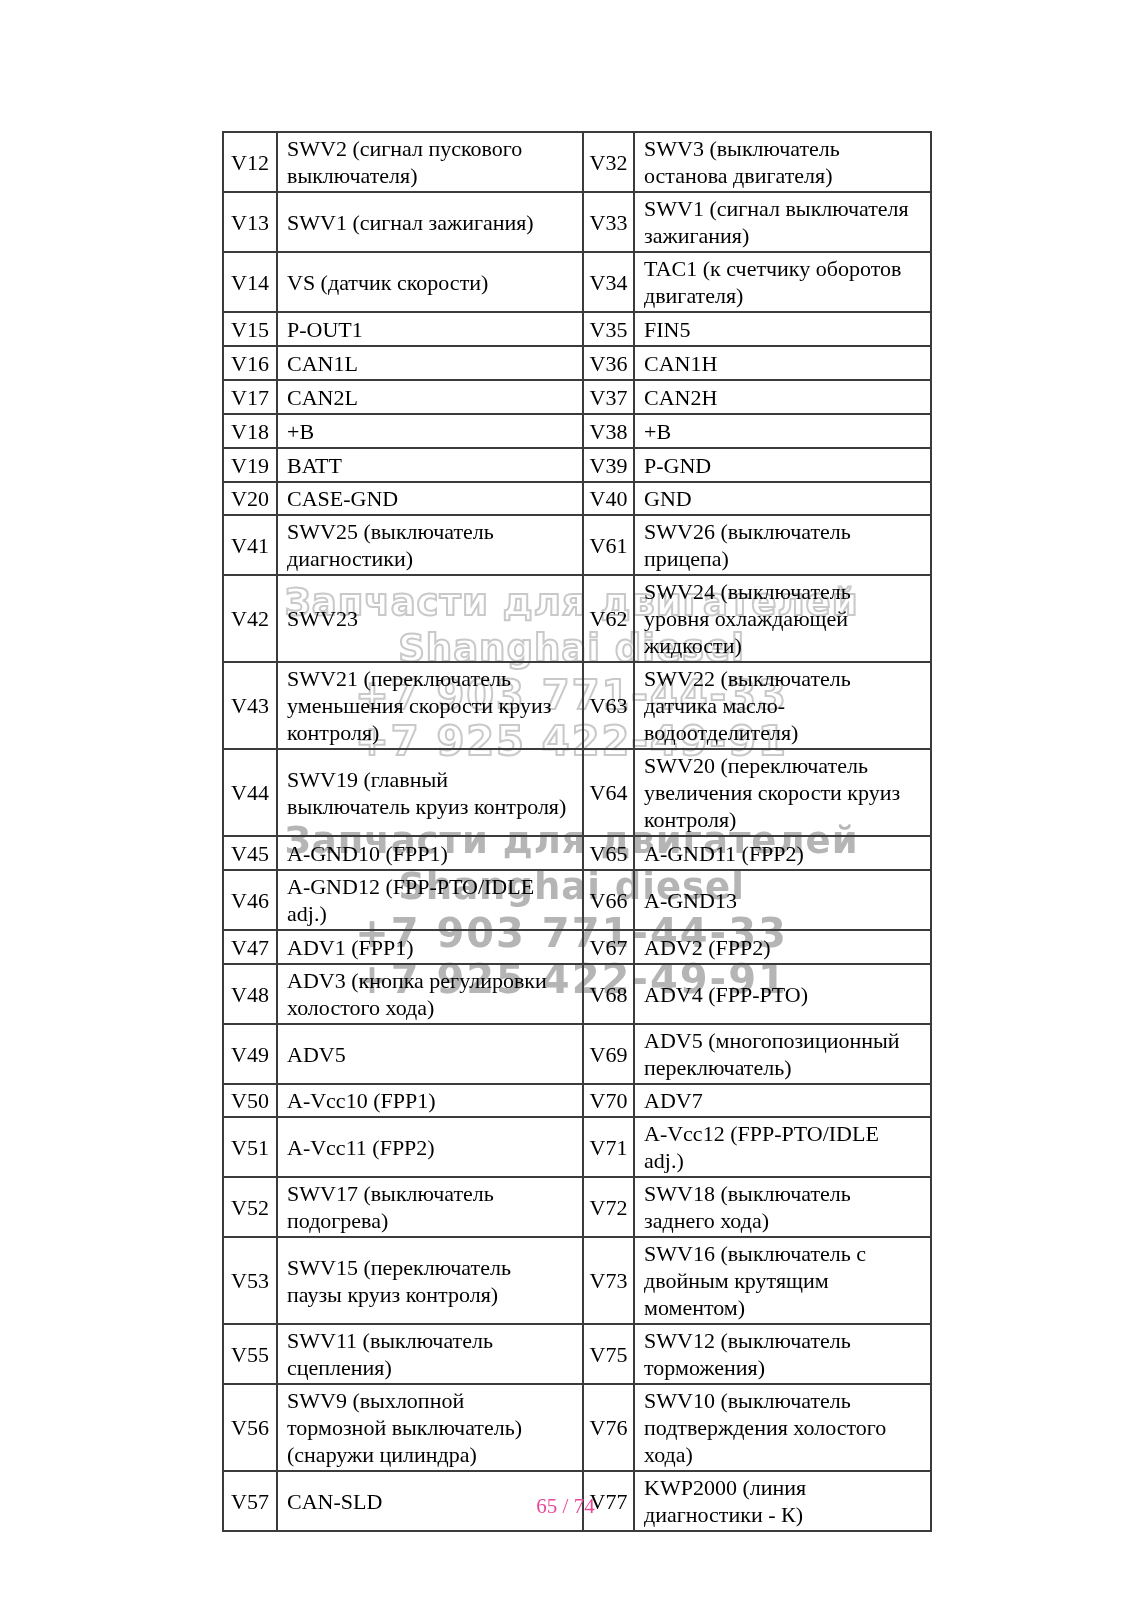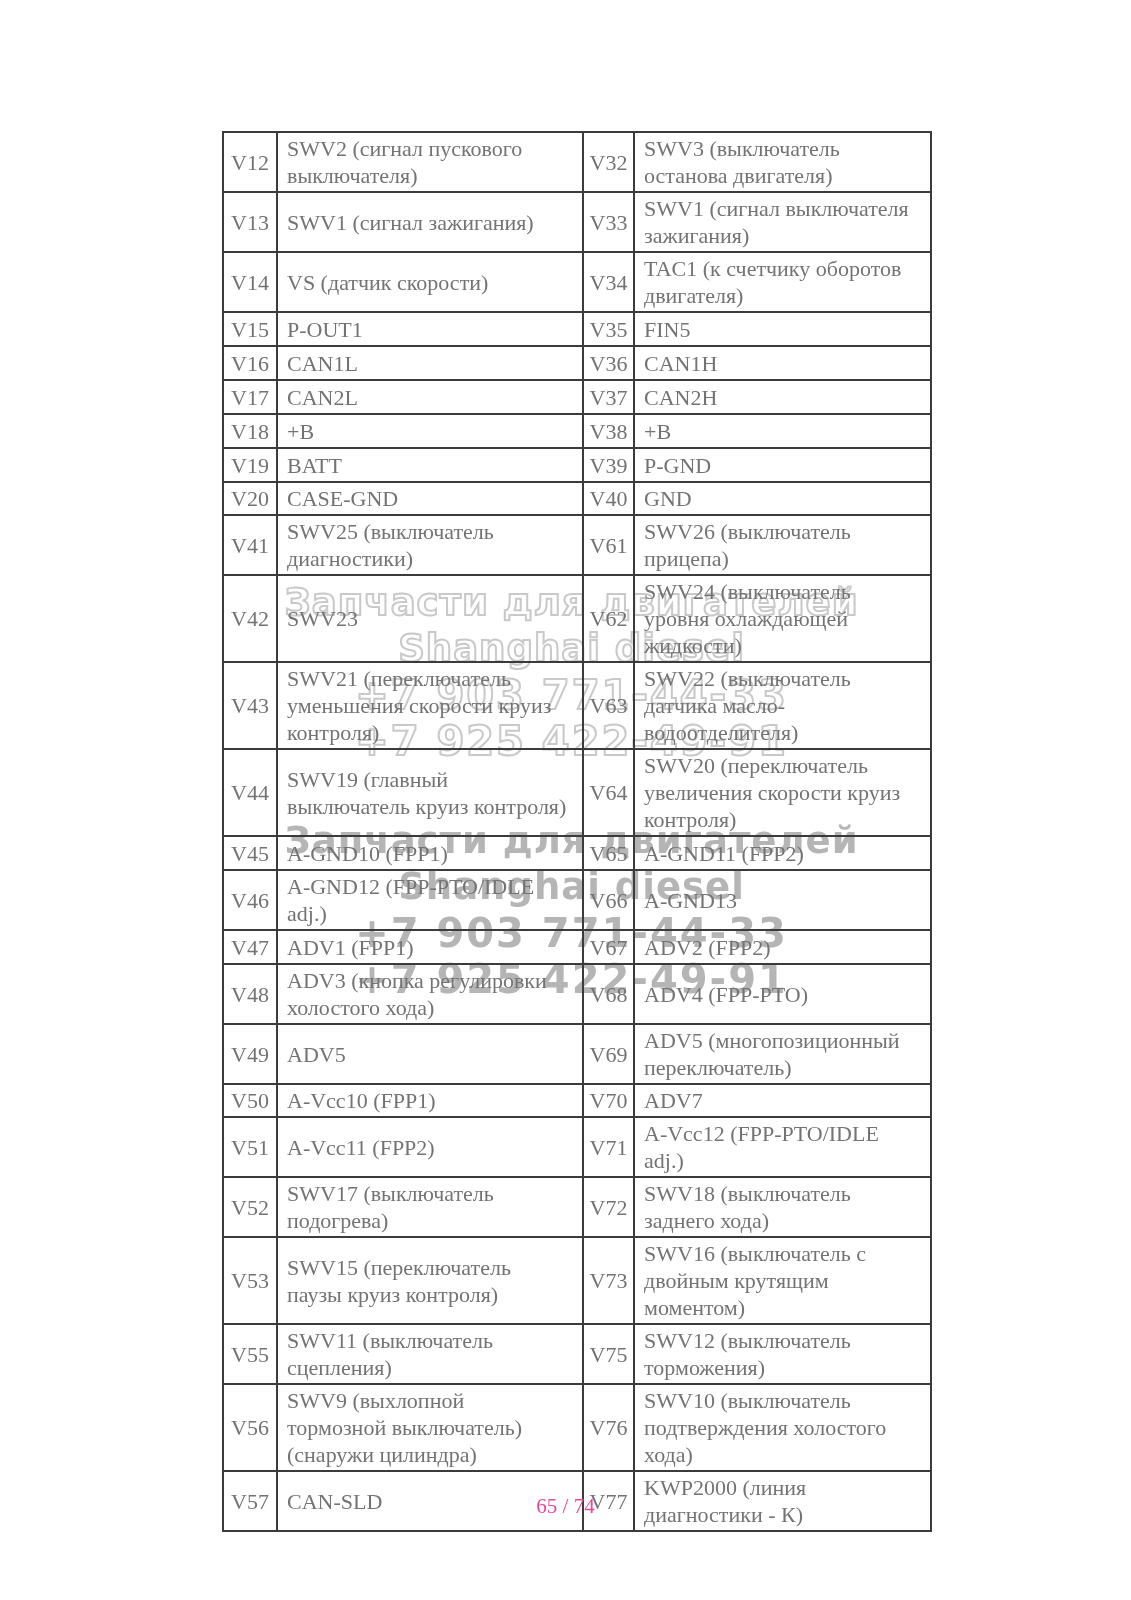--- a/index.html
+++ b/index.html
@@ -46,21 +46,21 @@
   
   table.pins {
     position: absolute;
     left: 222px;
     top: 131px;
     width: 708px;
     z-index: 1;
     border-collapse: collapse;
     table-layout: fixed;
     font-size: 22px;
-    color: #737373;
+    color: #000000;
   }
   table.pins td {
     border: 2px solid #3b3b3b;
     vertical-align: middle;
     line-height: 27px;
     background: transparent;
   }
   td.pin {
     text-align: center;
     padding: 2px 1px;

